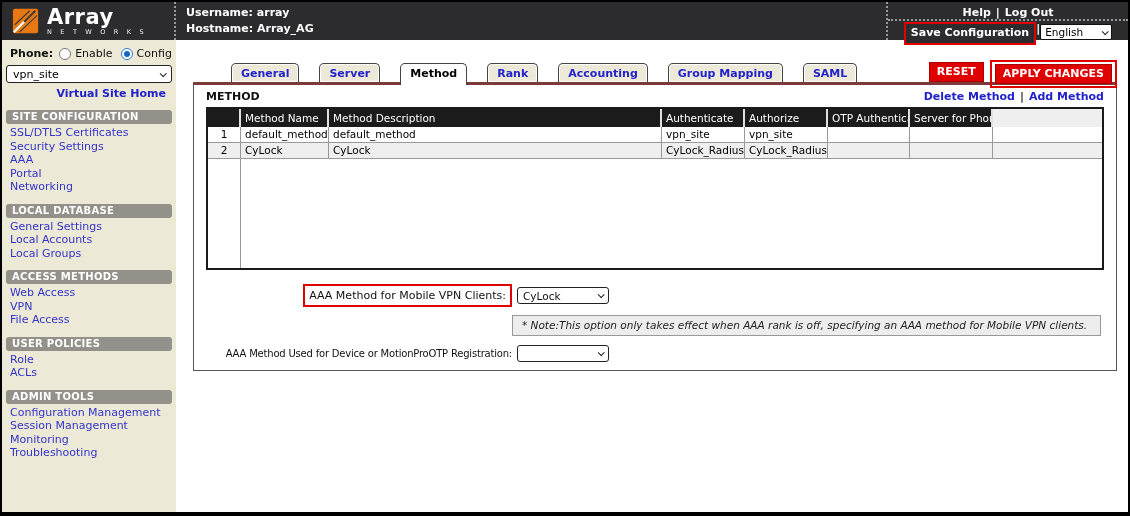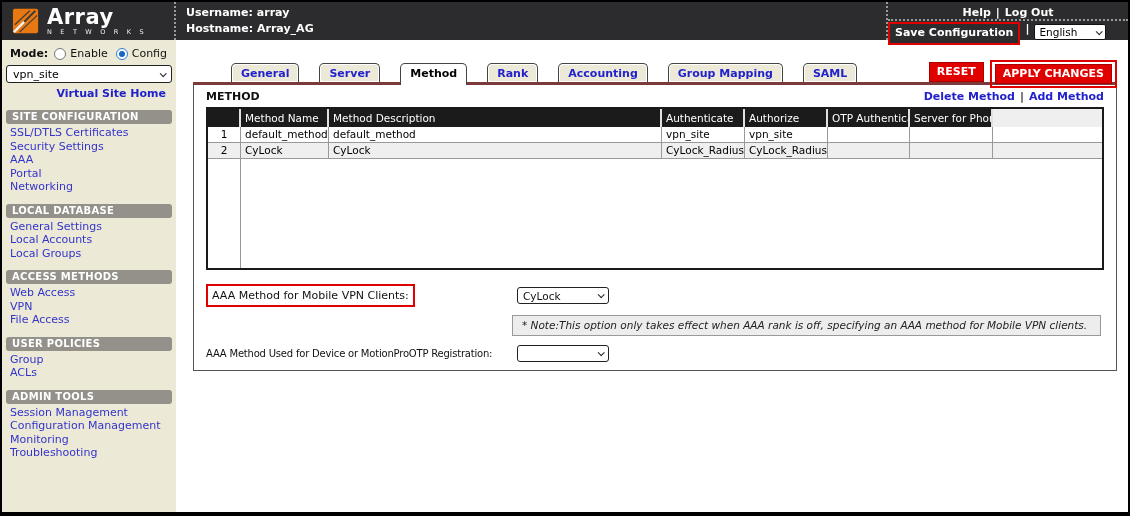--- a/index.html
+++ b/index.html
@@ -13,21 +13,21 @@
 
   
   .topbar { flex:0 0 38px; background:#2c2c2e; color:#fff; display:flex; }
   .logo-area { width:174px; display:flex; align-items:center; gap:7px; padding-left:10px; border-right:2px dotted #9a9a9a; }
   .logo-text { display:flex; flex-direction:column; line-height:1; }
   .brand { font-size:21px; font-weight:bold; letter-spacing:.5px; }
   .brand-sub { font-size:6.5px; letter-spacing:3.2px; text-align:right; margin-top:1px; color:#eee; }
   .user-info { flex:1; display:flex; flex-direction:column; justify-content:space-between; padding:4px 10px 5px; font-size:11px; font-weight:bold; }
   .topbar-right { width:242px; border-left:2px dotted #9a9a9a; display:flex; flex-direction:column; font-size:11px; font-weight:bold; }
   .help-row { height:17px; display:flex; align-items:flex-end; justify-content:center; gap:5px; }
-  .save-row { flex:1; border-top:2px dotted #9a9a9a; display:flex; align-items:flex-start; gap:5px; padding-top:1px; }
+  .save-row { flex:1; border-top:2px dotted #9a9a9a; display:flex; align-items:flex-start; justify-content:center; padding-top:1px; }
   .save-wrap { border:2px solid #e10000; padding:2px 5px 4px; background:#2c2c2e; position:relative; z-index:6; margin-bottom:-9px; }
   .lang-select { margin-top:2px; width:72px; height:16px; background:#fff; color:#000; border:1px solid #111; border-radius:2px; display:flex; align-items:center; padding:0 4px; font-size:10.5px; font-weight:normal; cursor:pointer; }
   .chev { width:5px; height:5px; border-right:1.7px solid #222; border-bottom:1.7px solid #222; transform:rotate(45deg) translateY(-1px); margin-left:auto; flex:0 0 auto; }
   .pipe { font-weight:bold; }
 
   
   .body { flex:1; display:flex; min-height:0; }
   .sidebar { width:174px; background:#ecead6; padding-top:5px; overflow:hidden; }
   .mode-row { display:flex; align-items:center; gap:4px; padding:2px 4px 3px 8px; font-size:11px; color:#111; }
   .mode-label { font-weight:bold; margin-right:2px; }
@@ -65,21 +65,21 @@
   .tbody-row .cell { border-right:1px solid #999; border-bottom:1px solid #999; padding:1px 4px; height:16px; line-height:13px; background:#fff; white-space:nowrap; overflow:hidden; cursor:default; }
   .tbody-row .cell:last-child { border-right:none; }
   .tbody-row.alt .cell { background:#efefef; }
   .cell.cnum { text-align:center; }
   .tfill { flex:1; display:grid; grid-template-columns:33px 1fr; }
   .tfill .numcol { border-right:1px solid #999; }
 
   
   .form-row { display:flex; align-items:center; font-size:11px; color:#111; }
   .row-mobile { margin-top:14px; }
-  .label-col { flex:0 0 306px; display:flex; align-items:center; white-space:nowrap; }
+  .label-col { flex:0 0 306px; display:flex; justify-content:flex-end; align-items:center; white-space:nowrap; }
   .red-box { border:2px solid #e10000; padding:3px 4px; }
   .form-select { width:92px; height:17px; margin-left:5px; background:#fff; border:1px solid #222; border-radius:3px; display:flex; align-items:center; padding:0 5px; font-size:10.5px; cursor:pointer; }
   .note-row { margin:8px 3px 0 306px; }
   .note { background:#ededed; border:1px solid #999; font-style:italic; font-size:10.5px; color:#222; padding:3px 9px 4px; }
   .row-reg { margin-top:9px; }
   .row-reg .label-col { font-size:10px; letter-spacing:-.2px; }
 </style>
 </head>
 <body>
 
@@ -117,21 +117,21 @@
           <span class="chev"></span>
         </div>
       </div>
     </div>
   </div>
 
   <div class="body">
 
     <div class="sidebar">
       <div class="mode-row">
-        <span class="mode-label">Mode:</span>
+        <span class="mode-label">Phone:</span>
         <span class="radio"></span>
         <span class="radio-label">Enable</span>
         <span class="radio checked"></span>
         <span class="radio-label">Config</span>
       </div>
       <div class="site-select">
         <span>vpn_site</span>
         <span class="chev"></span>
       </div>
       <div class="home-link">Virtual Site Home</div>
@@ -147,26 +147,26 @@
       <div class="side-link">General Settings</div>
       <div class="side-link">Local Accounts</div>
       <div class="side-link">Local Groups</div>
 
       <div class="section-header">ACCESS METHODS</div>
       <div class="side-link">Web Access</div>
       <div class="side-link">VPN</div>
       <div class="side-link">File Access</div>
 
       <div class="section-header">USER POLICIES</div>
-      <div class="side-link">Group</div>
+      <div class="side-link">Role</div>
       <div class="side-link">ACLs</div>
 
       <div class="section-header">ADMIN TOOLS</div>
+      <div class="side-link">Configuration Management</div>
       <div class="side-link">Session Management</div>
-      <div class="side-link">Configuration Management</div>
       <div class="side-link">Monitoring</div>
       <div class="side-link">Troubleshooting</div>
     </div>
 
     <div class="main">
 
       <div class="tab-row">
         <div class="tabs">
           <div class="tab">General</div>
           <div class="tab">Server</div>

